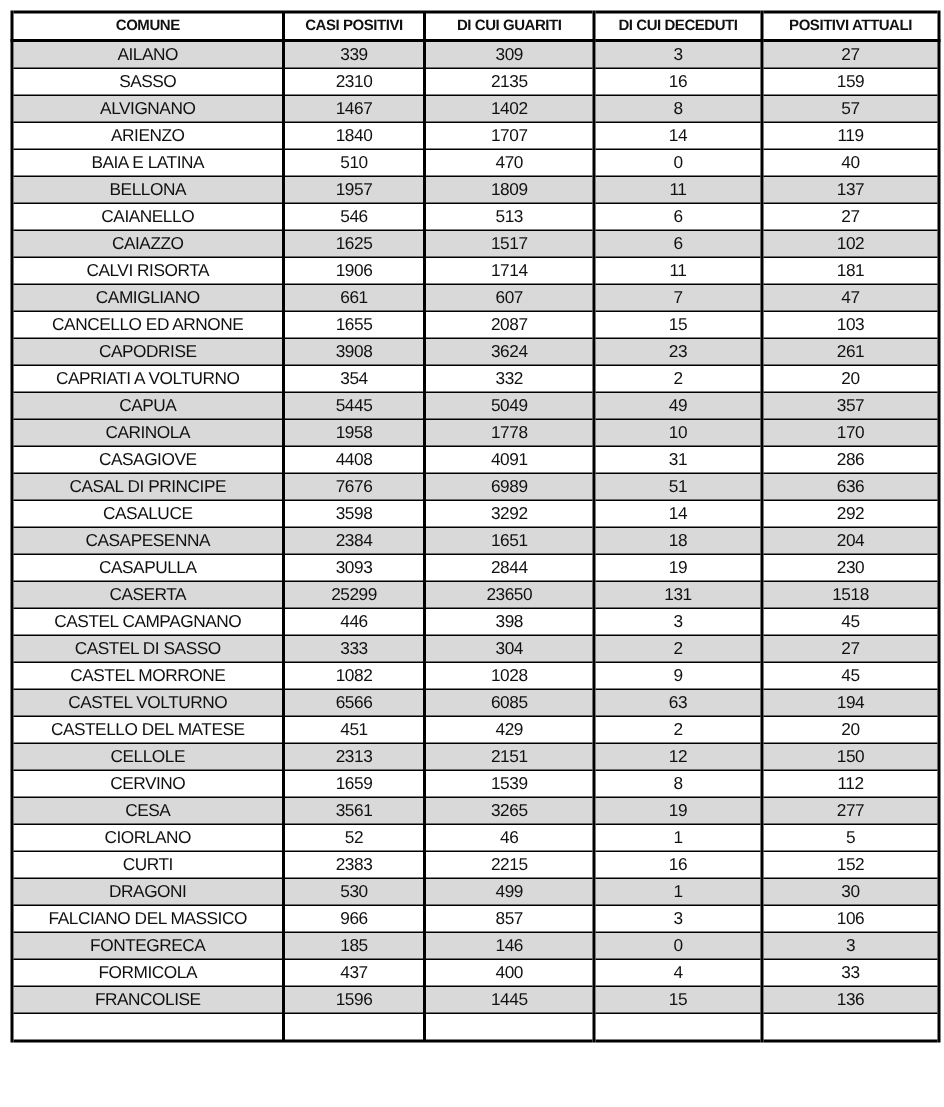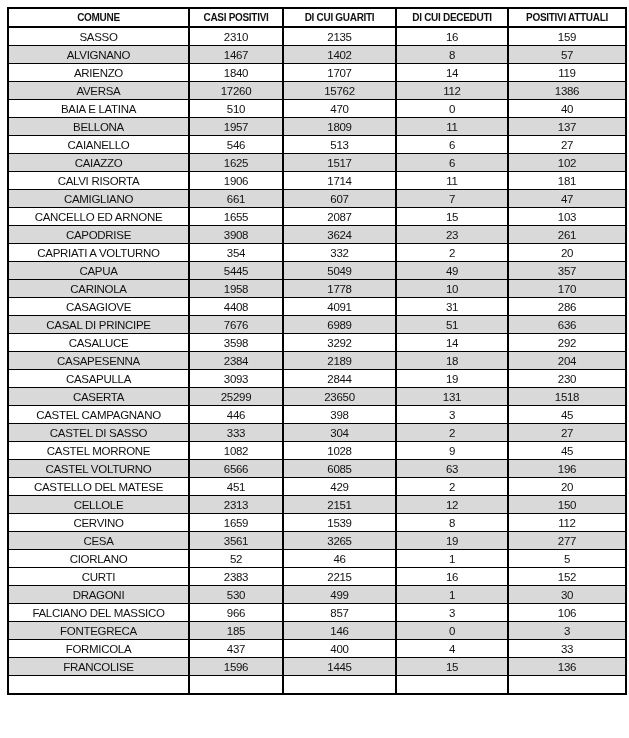--- a/index.html
+++ b/index.html
@@ -70,20 +70,27 @@
     <thead>
       <tr>
           <th>COMUNE</th>
           <th>CASI POSITIVI</th>
           <th>DI CUI GUARITI</th>
           <th>DI CUI DECEDUTI</th>
           <th>POSITIVI ATTUALI</th>
         </tr>
     </thead>
     <tbody>
+        <tr class="alt">
+          <td>AILANO</td>
+          <td>339</td>
+          <td>309</td>
+          <td>3</td>
+          <td>27</td>
+        </tr>
         <tr>
           <td>SASSO</td>
           <td>2310</td>
           <td>2135</td>
           <td>16</td>
           <td>159</td>
         </tr>
         <tr class="alt">
           <td>ALVIGNANO</td>
           <td>1467</td>
@@ -91,27 +98,20 @@
           <td>8</td>
           <td>57</td>
         </tr>
         <tr>
           <td>ARIENZO</td>
           <td>1840</td>
           <td>1707</td>
           <td>14</td>
           <td>119</td>
         </tr>
-        <tr class="alt">
-          <td>AVERSA</td>
-          <td>17260</td>
-          <td>15762</td>
-          <td>112</td>
-          <td>1386</td>
-        </tr>
         <tr>
           <td>BAIA E LATINA</td>
           <td>510</td>
           <td>470</td>
           <td>0</td>
           <td>40</td>
         </tr>
         <tr class="alt">
           <td>BELLONA</td>
           <td>1957</td>
@@ -199,21 +199,21 @@
         <tr>
           <td>CASALUCE</td>
           <td>3598</td>
           <td>3292</td>
           <td>14</td>
           <td>292</td>
         </tr>
         <tr class="alt">
           <td>CASAPESENNA</td>
           <td>2384</td>
-          <td>2189</td>
+          <td>1651</td>
           <td>18</td>
           <td>204</td>
         </tr>
         <tr>
           <td>CASAPULLA</td>
           <td>3093</td>
           <td>2844</td>
           <td>19</td>
           <td>230</td>
         </tr>
@@ -243,21 +243,21 @@
           <td>1082</td>
           <td>1028</td>
           <td>9</td>
           <td>45</td>
         </tr>
         <tr class="alt">
           <td>CASTEL VOLTURNO</td>
           <td>6566</td>
           <td>6085</td>
           <td>63</td>
-          <td>196</td>
+          <td>194</td>
         </tr>
         <tr>
           <td>CASTELLO DEL MATESE</td>
           <td>451</td>
           <td>429</td>
           <td>2</td>
           <td>20</td>
         </tr>
         <tr class="alt">
           <td>CELLOLE</td>

